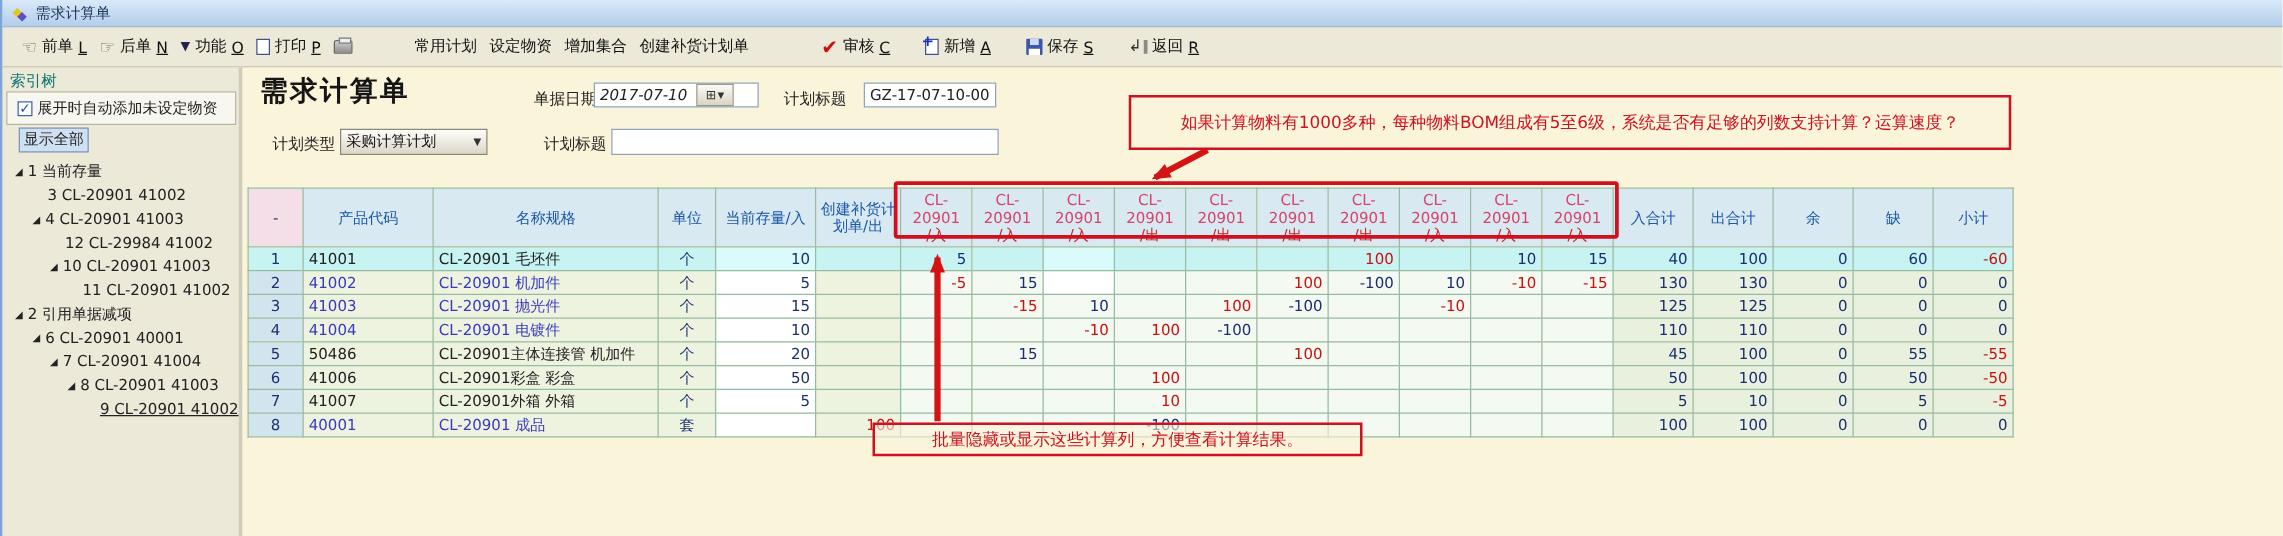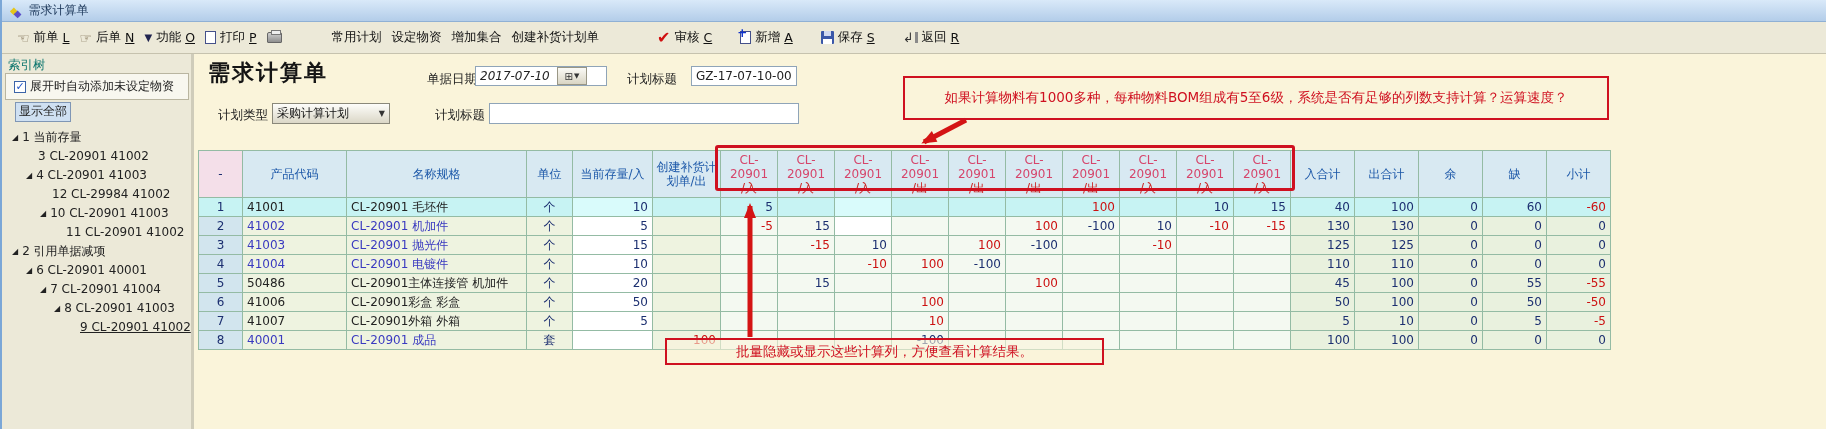--- a/index.html
+++ b/index.html
@@ -88,21 +88,21 @@
   .v-num { color:#1c2f70; }
   .v-red { color:#cc1111; }
   .v-link { color:#3a3ac0; }
   .v-black { color:#222; }
 
   
   .note { position:absolute; border:2px solid #cf1020; color:#cf1020; font-size:13.5px;
     display:flex; align-items:center; justify-content:center; text-align:center;
     background:rgba(250,244,218,0.6); z-index:7; }
   .note-top { left:665px; top:22px; width:706px; height:44px;margin-left:44px; }
-  .note-bottom { left:471px; top:284px; width:439px; height:27px; }
+  .note-bottom { left:504px; top:284px; width:392px; height:27px; }
   .cl-redbox { position:absolute; left:521px; top:91px; width:580px; height:46px;
     border:3px solid #cf1020; border-radius:3px; z-index:5; pointer-events:none; }
   .overlay-svg { position:absolute; left:0; top:0; width:1634px; height:375px; z-index:6; pointer-events:none; }
 </style>
 </head>
 <body>
 
 <div class="screen">
 
   <div class="titlebar">

